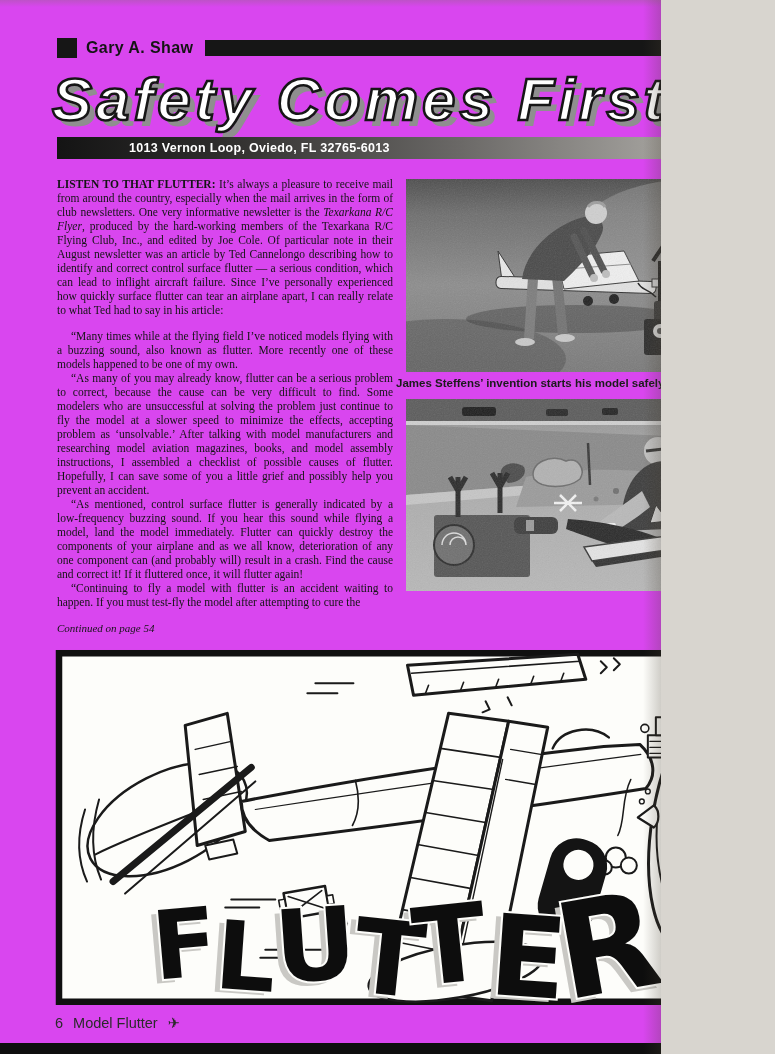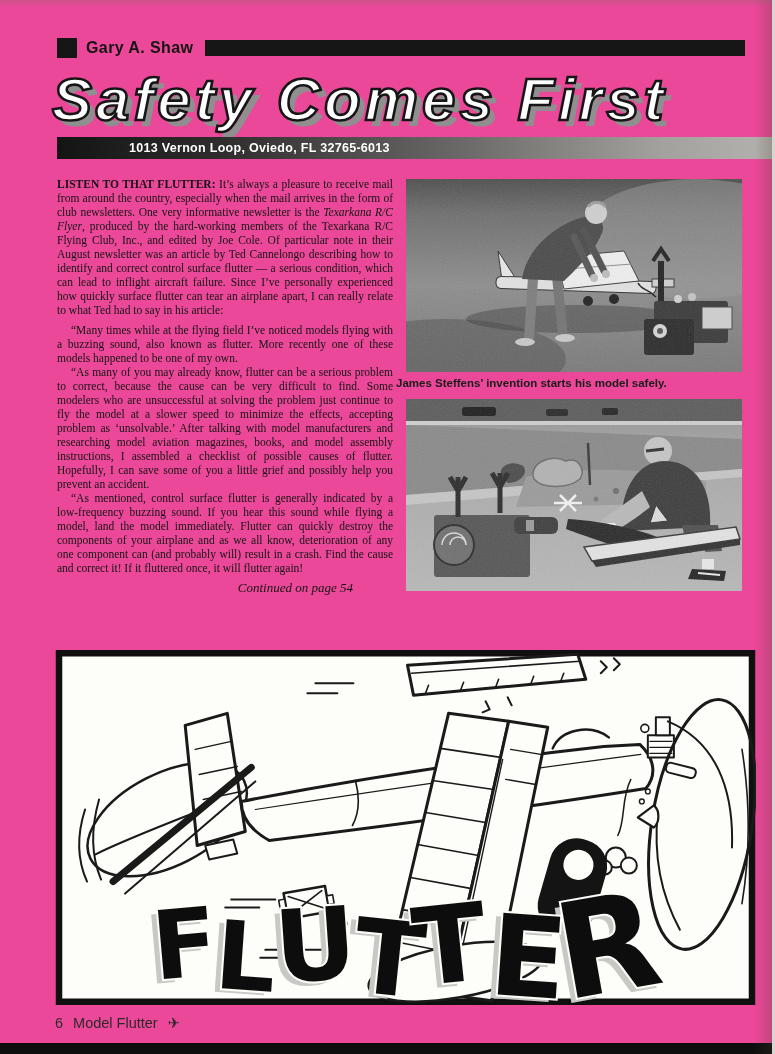--- a/index.html
+++ b/index.html
@@ -1,16 +1,16 @@
 <!DOCTYPE html>
 <html><head>
 <meta charset="utf-8">
 <style>
   html,body{margin:0;padding:0;background:#d8d5cf;}
-  .page{position:relative;width:772px;height:1054px;background:#ec4899;overflow:hidden;
+  .page{position:relative;width:661px;height:1054px;background:#d946ef;overflow:hidden;
         font-family:"Liberation Serif",serif;color:#141414;}
   
   .mast-row{position:absolute;left:57px;top:37px;width:688px;height:21px;display:flex;align-items:center;}
   .mast-sq{width:20px;height:20px;background:#161616;flex:0 0 auto;}
   .mast-name{font-family:"Liberation Sans",sans-serif;font-weight:bold;font-size:16px;
              letter-spacing:.4px;padding:0 12px 0 9px;white-space:nowrap;}
   .mast-bar{flex:1;height:16px;background:#161616;}
   .big-title{position:absolute;left:52px;top:61px;width:710px;height:78px;
              font-family:"Liberation Sans",sans-serif;font-weight:bold;font-style:italic;
              font-size:60px;line-height:78px;letter-spacing:4px;white-space:nowrap;
@@ -19,23 +19,23 @@
   .addr-bar{position:absolute;left:57px;top:137px;width:688px;height:22px;
             background:linear-gradient(90deg,#141414 0%,#2e2d2c 22%,#6b6967 55%,#a3a19d 82%,#b7b5b1 100%);
             display:flex;align-items:center;padding-left:47px;}
   .addr-text{font-family:"Liberation Sans",sans-serif;font-weight:bold;font-size:12.5px;
              color:#ffffff;padding-left:25px;letter-spacing:.3px;}
   
   .leftcol{position:absolute;left:57px;top:177px;width:336px;
            font-size:11.5px;line-height:14px;text-align:justify;}
   .leftcol p{margin:0;}
   .leftcol p.indent{text-indent:14px;}
-  .leftcol p.gap{margin-top:6px;}
+  .leftcol p.gap{margin-top:12px;}
   .lead{font-weight:bold;}
-  .continued{font-style:italic;font-size:13px;text-align:right;margin-top:6px;padding-right:40px;}
+  .continued{font-style:italic;font-size:11px;text-align:left;margin-top:12px;padding-right:40px;}
   
   .photo{position:absolute;left:406px;width:336px;}
   .photo svg{display:block;}
   .caption{position:absolute;left:396px;width:336px;font-family:"Liberation Sans",sans-serif;
            font-weight:bold;font-size:11.5px;color:#1b1b1b;}
   
   .illus{position:absolute;left:55px;top:649px;width:701px;height:357px;}
   
   .footer{position:absolute;left:55px;top:1015px;font-family:"Liberation Sans",sans-serif;
           font-size:14.5px;color:#2a2a2a;display:flex;align-items:center;gap:10px;}
@@ -61,20 +61,21 @@
 
   <div class="addr-bar">
     <span class="addr-text">1013 Vernon Loop, Oviedo, FL 32765-6013</span>
   </div>
 
   <div class="leftcol">
     <p><span class="lead">LISTEN TO THAT FLUTTER:</span><span> It’s always a pleasure to receive mail from around the country, especially when the mail arrives in the form of club newsletters. One very informative newsletter is the </span><i>Texarkana R/C Flyer</i><span>, produced by the hard-working members of the Texarkana R/C Flying Club, Inc., and edited by Joe Cole. Of particular note in their August newsletter was an article by Ted Cannelongo describing how to identify and correct control surface flutter — a serious condition, which can lead to inflight aircraft failure. Since I’ve personally experienced how quickly surface flutter can tear an airplane apart, I can really relate to what Ted had to say in his article:</span></p>
     <p class="indent gap">“Many times while at the flying field I’ve noticed models flying with a buzzing sound, also known as flutter. More recently one of these models happened to be one of my own.</p>
     <p class="indent">“As many of you may already know, flutter can be a serious problem to correct, because the cause can be very difficult to find. Some modelers who are unsuccessful at solving the problem just continue to fly the model at a slower speed to minimize the effects, accepting problem as ‘unsolvable.’ After talking with model manufacturers and researching model aviation magazines, books, and model assembly instructions, I assembled a checklist of possible causes of flutter. Hopefully, I can save some of you a little grief and possibly help you prevent an accident.</p>
     <p class="indent">“As mentioned, control surface flutter is generally indicated by a low-frequency buzzing sound. If you hear this sound while flying a model, land the model immediately. Flutter can quickly destroy the components of your airplane and as we all know, deterioration of any one component can (and probably will) result in a crash. Find the cause and correct it! If it fluttered once, it will flutter again!</p>
+    <p class="indent">“Continuing to fly a model with flutter is an accident waiting to happen. If you must test-fly the model after attempting to cure the</p>
     <div class="continued">Continued on page 54</div>
   </div>
 
   <div class="photo" style="top:179px">
     <svg width="336" height="193" viewBox="0 0 336 193">
       <defs>
         <linearGradient id="g1" x1="0" y1="0" x2="0" y2="1">
           <stop offset="0" stop-color="#4e4e4e"></stop>
             <stop offset=".18" stop-color="#6e6e6e"></stop>
           <stop offset=".55" stop-color="#8d8d8d"></stop>

